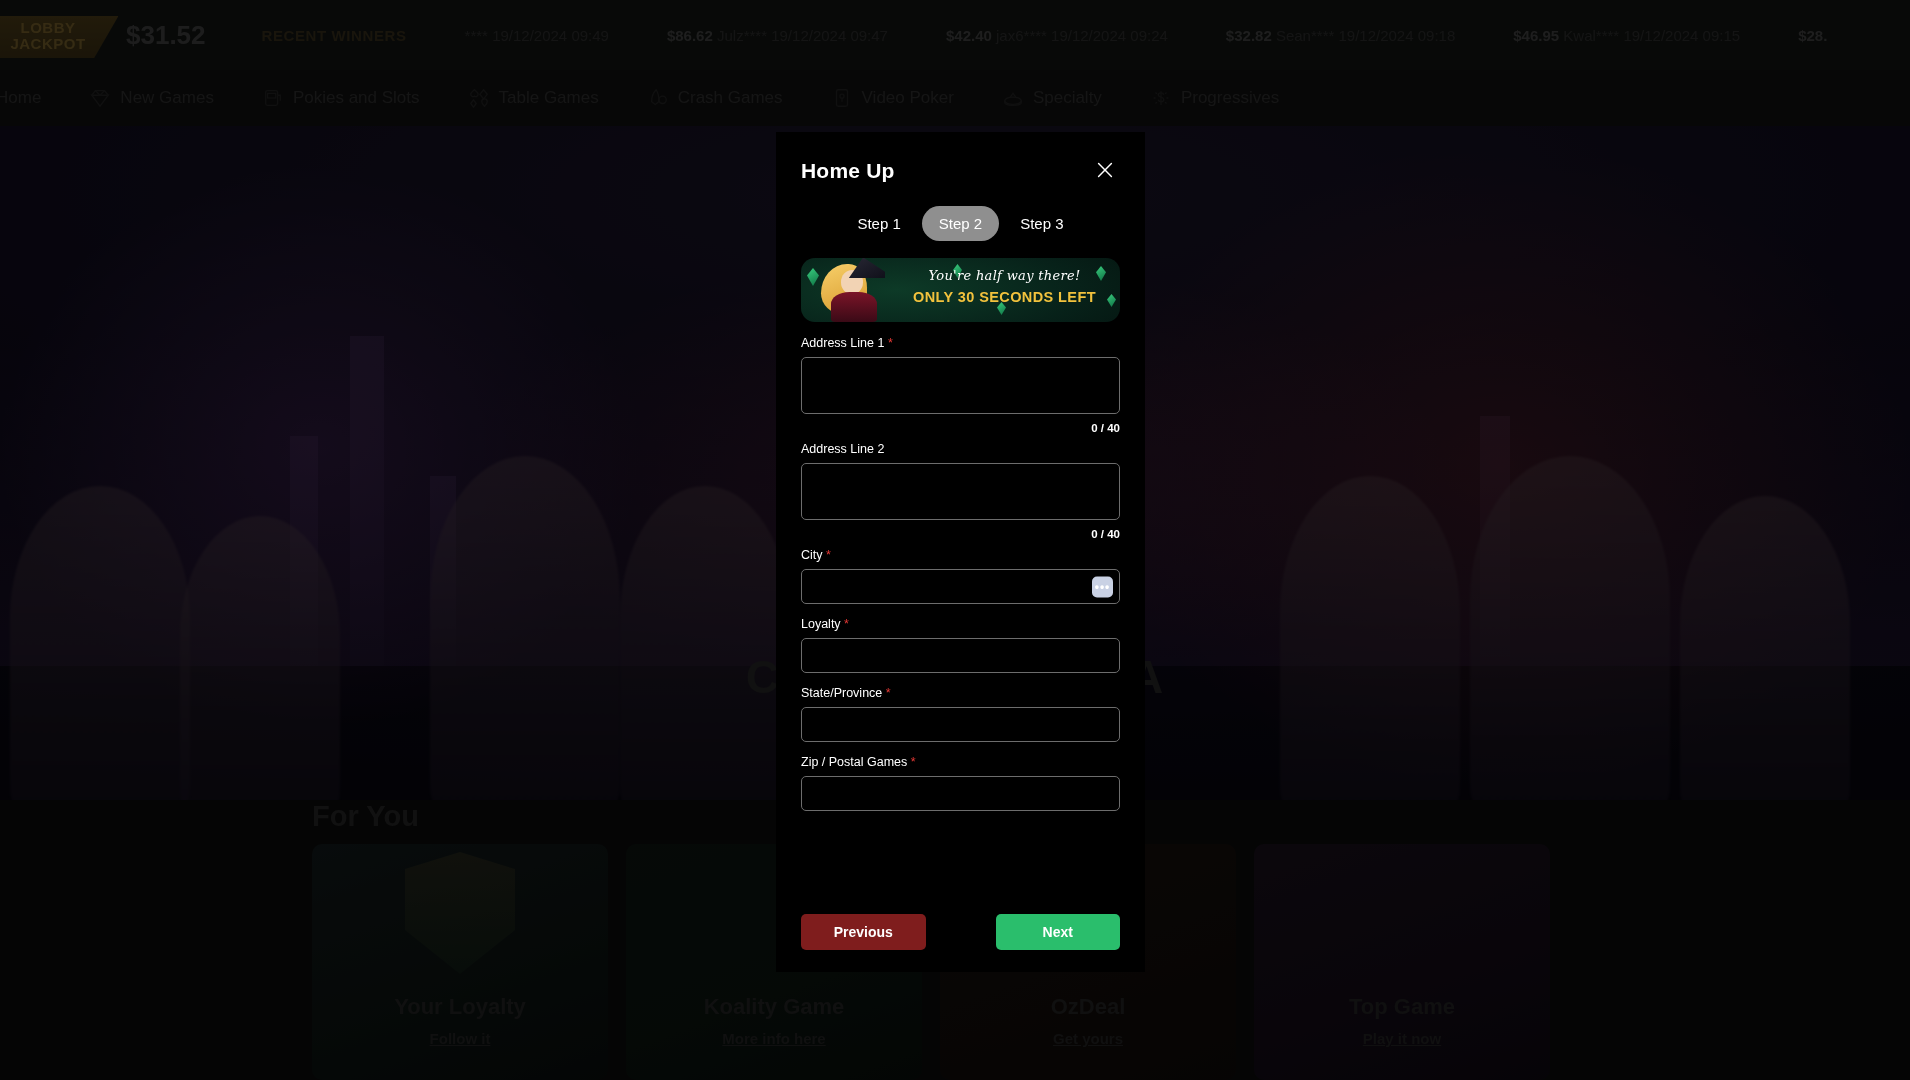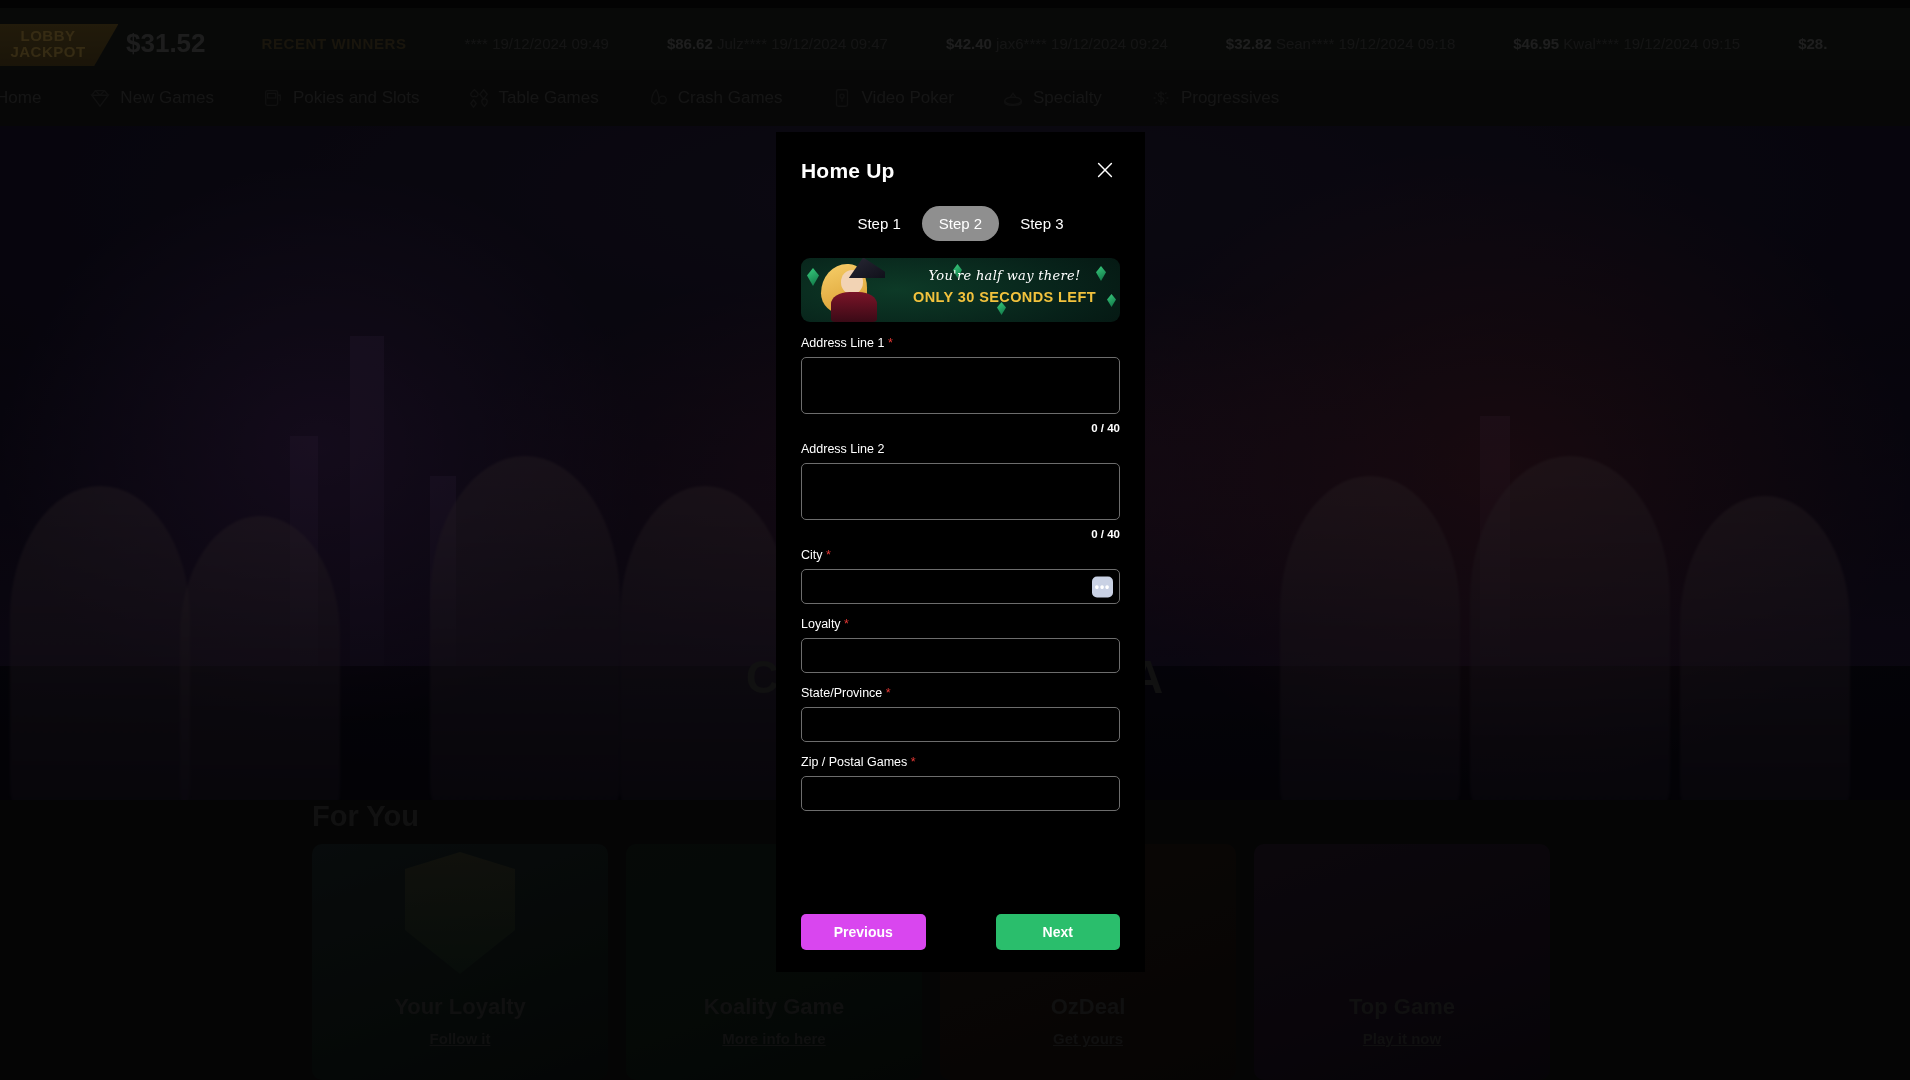--- a/index.html
+++ b/index.html
@@ -15,21 +15,21 @@
 
   
   #dim-overlay {
     position: absolute; inset: 0;
     background: rgba(0,0,0,0.72);
     z-index: 40;
   }
 
   
   #ticker-bar {
-    position: absolute; top: 8px; left: 0; width: 1910px; height: 70px;
+    position: absolute; top: 0; left: 0; width: 1910px; height: 70px;
     background: #1e231f;
     display: flex; align-items: center;
     z-index: 5;
     overflow: hidden;
   }
   #jackpot-logo {
     position: relative; width: 118px; height: 66px; flex: 0 0 auto;
     margin-left: -14px;
   }
   #jackpot-logo .ribbon {
@@ -183,21 +183,21 @@
   .step-tab {
     color: #ffffff; font-size: 15px; font-weight: 400;
     padding: 9px 17px; border-radius: 18px;
     background: transparent; border: none; cursor: pointer;
     font-family: "Liberation Sans", sans-serif;
   }
   .step-tab.active { background: #8f8f8f; }
 
   #promo-banner {
     position: relative; width: 100%; height: 64px; margin-top: 6px;
-    border-radius: 9px; overflow: hidden; flex: 0 0 auto;
+    border-radius: 14px; overflow: hidden; flex: 0 0 auto;
     background: radial-gradient(120% 160% at 30% 50%, #0d3a27 0%, #072119 48%, #020a08 100%);
   }
   #promo-banner .gem {
     position: absolute; width: 12px; height: 18px;
     background: linear-gradient(150deg,#3fe08a,#0f7a48);
     clip-path: polygon(50% 0,100% 42%,50% 100%,0 42%);
     opacity: .9;
   }
   #promo-banner .witch {
     position: absolute; left: 12px; bottom: 0; width: 78px; height: 64px;
@@ -270,21 +270,21 @@
   .gap-10 { height: 11px; }
 
   #modal-footer {
     display: flex; gap: 22px; padding-bottom: 22px; padding-top: 14px; flex: 0 0 auto;
   }
   .footer-btn {
     flex: 1 1 0; height: 36px; border: none; border-radius: 5px;
     font-size: 14px; font-weight: 700; color: #ffffff; cursor: pointer;
     font-family: "Liberation Sans", sans-serif;
   }
-  #previous-button { background: #d946ef; }
+  #previous-button { background: #7f1d1d; }
   #next-button { background: #2abe6c; margin-left: 48px; }
 </style>
 </head>
 <body>
 
 <div id="page">
 
   <div id="ticker-bar">
     <div id="jackpot-logo">
       <div class="ribbon"></div>

